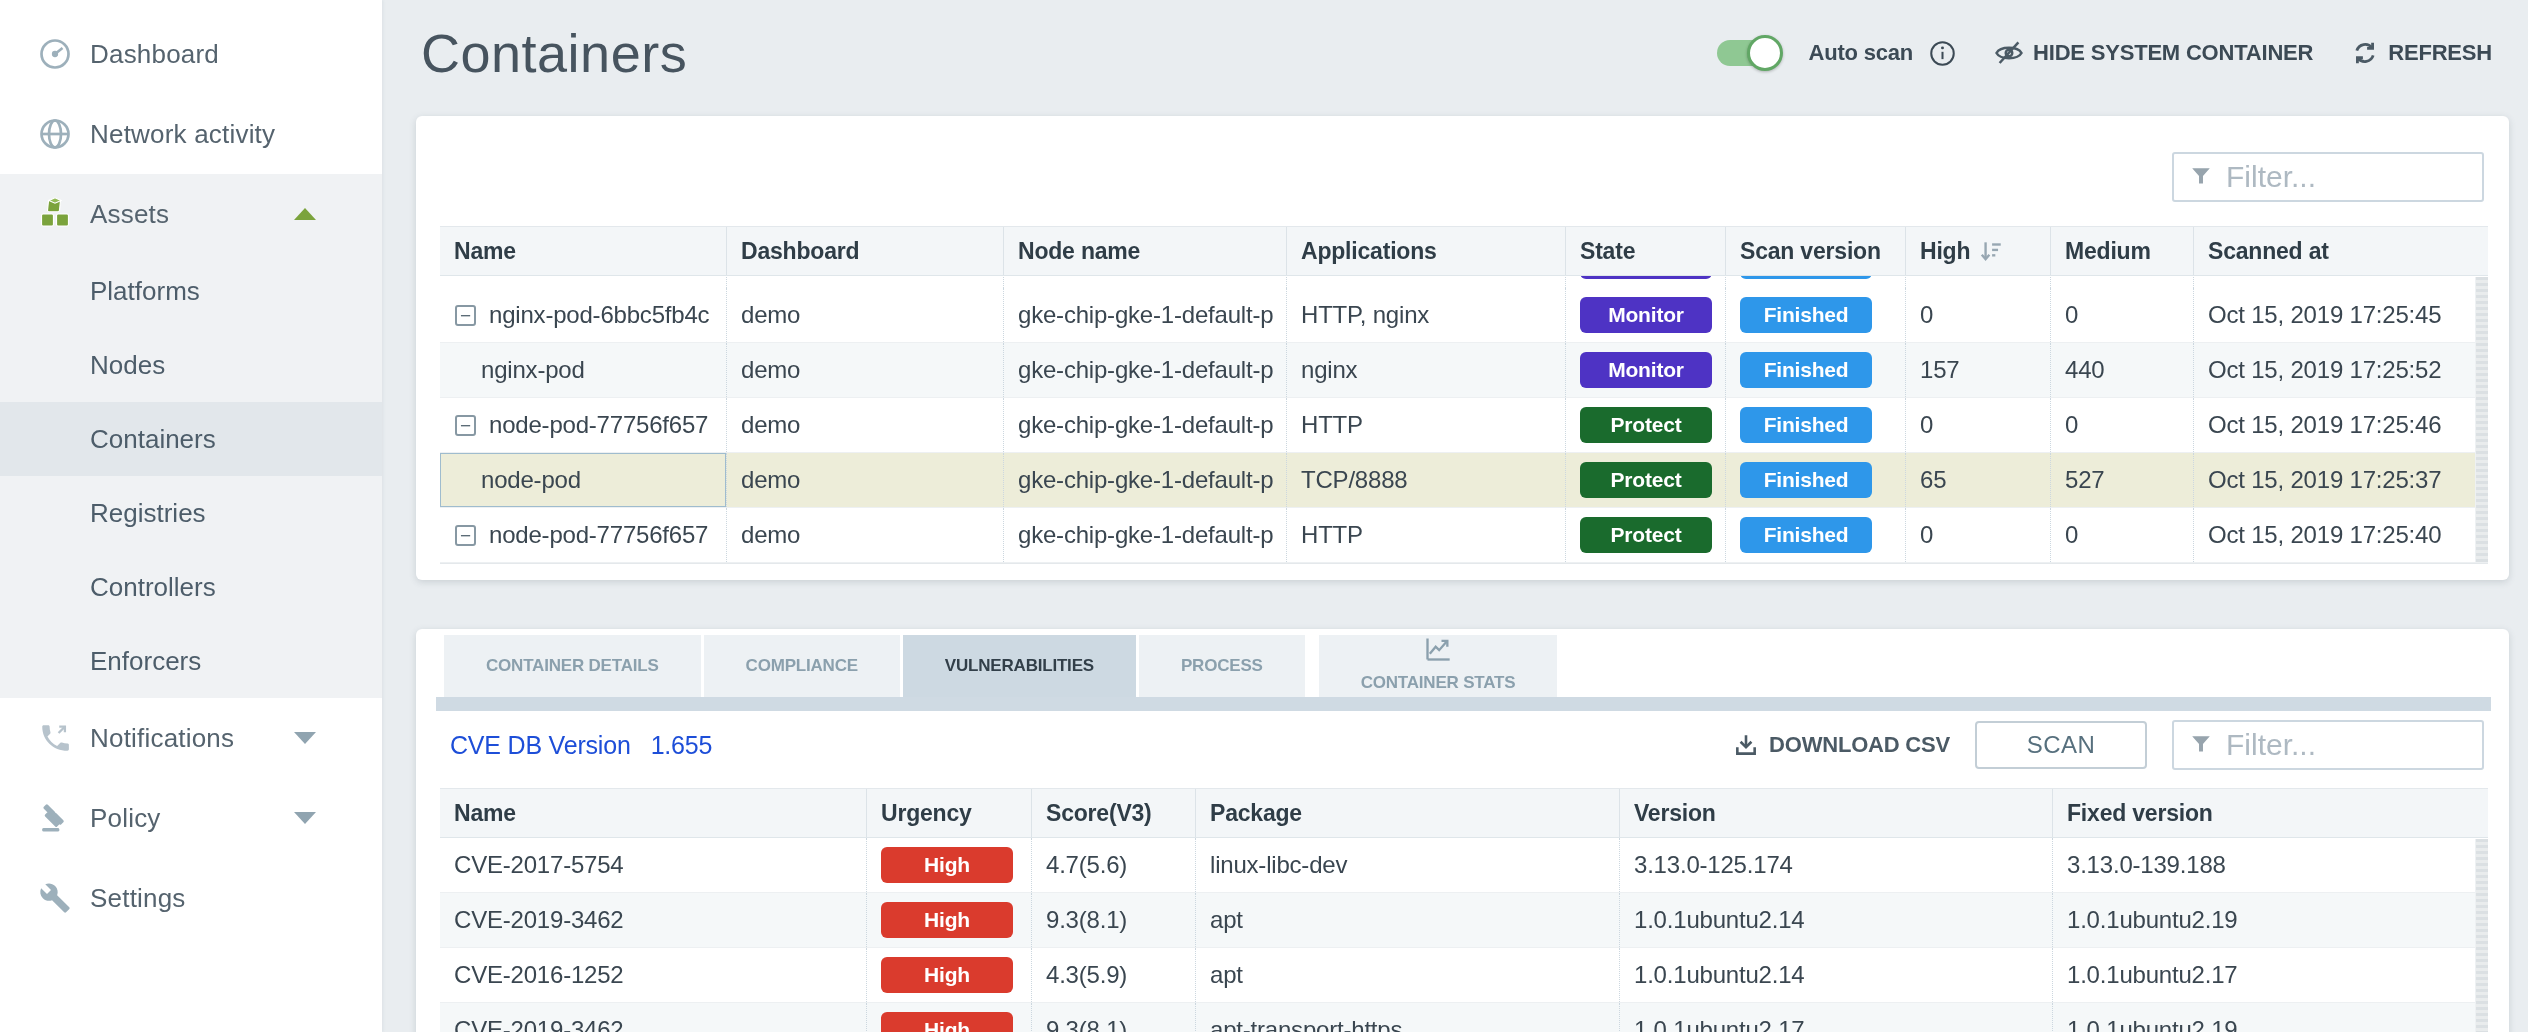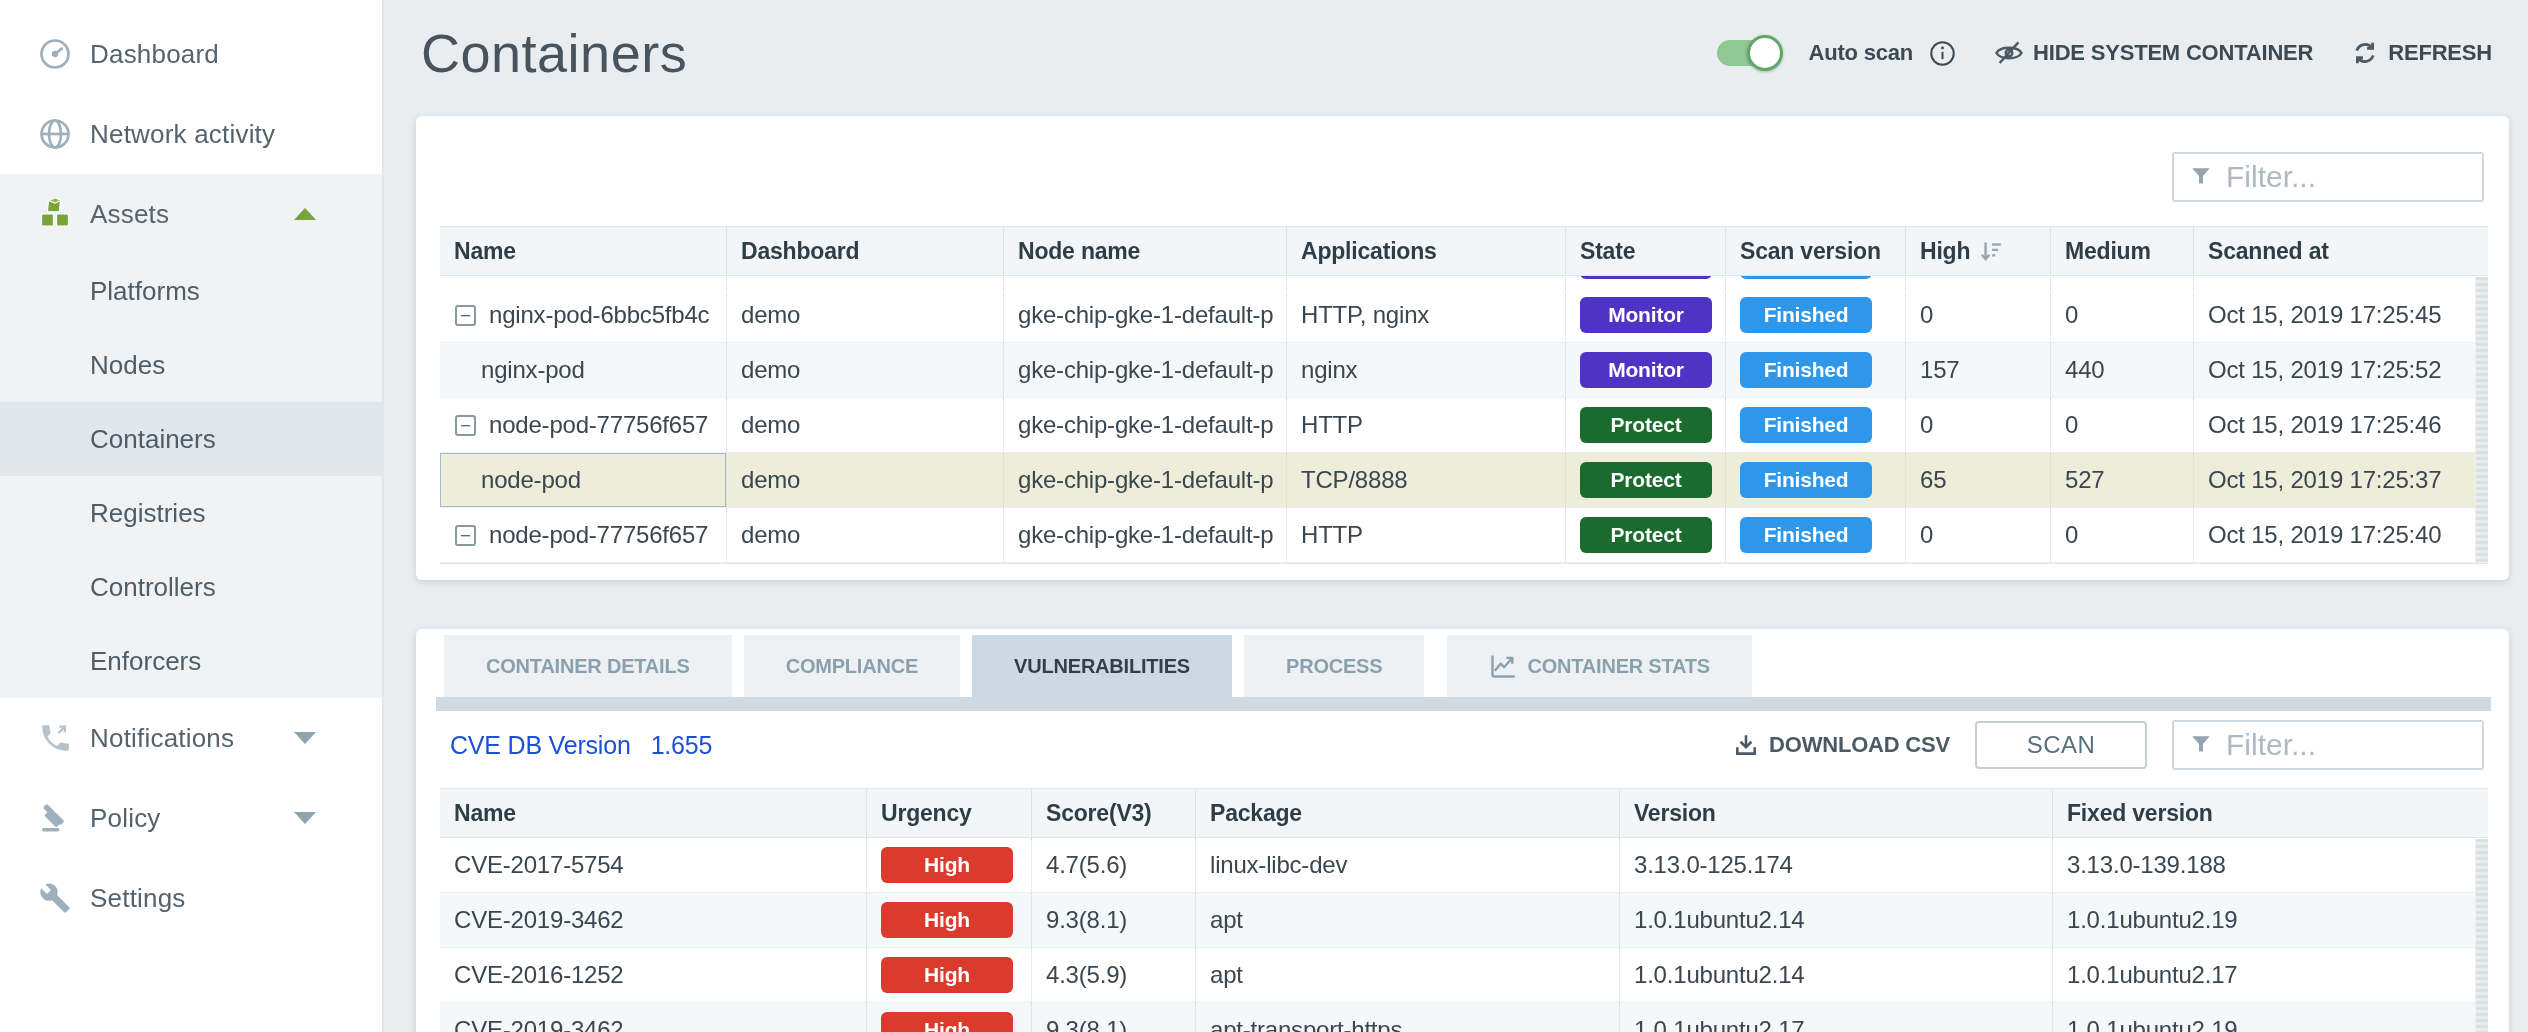--- a/index.html
+++ b/index.html
@@ -59,23 +59,23 @@
   .tr.selected .name-cell { box-shadow:inset 0 0 0 1px #9fbcce; }
   .td.child-name { padding-left:41px; }
   .expand-box { flex:0 0 auto; width:21px; height:21px; border:2px solid #8798a3; border-radius:3px; margin-right:13px; display:flex; align-items:center; justify-content:center; font-size:19px; line-height:17px; color:#5c6c77; background:#fff; }
   .badge { display:block; width:132px; height:36px; border-radius:6px; color:#fff; font-size:21px; font-weight:bold; text-align:center; line-height:36px; letter-spacing:-.2px; }
   .partial-clip { height:12px; overflow:hidden; }
   .partial-clip .tr { margin-top:-43px; border-bottom:none; }
   .vscroll { position:absolute; right:0; top:1px; bottom:1px; width:13px; border-left:1px solid #eef1f3; background:repeating-linear-gradient(180deg,#dbe0e3 0 3px,#e9eced 3px 6px); }
 
   
   .tabs { position:absolute; left:28px; top:6px; display:flex; }
-  .tab { height:62px; display:flex; align-items:center; gap:10px; padding:0 42px; margin-right:12px; background:#edf1f4; font-size:20px; font-weight:bold; color:#8ba0ad; letter-spacing:-.2px; cursor:pointer; white-space:nowrap; }
+  .tab { height:62px; display:flex; align-items:center; gap:10px; padding:0 42px; margin-right:3px; background:#edf1f4; font-size:17px; font-weight:bold; color:#8ba0ad; letter-spacing:-.2px; cursor:pointer; white-space:nowrap; }
   .tab.active { background:#cdd9e2; color:#323f49; }
-  .tab.gap-left { margin-left:11px; }
+  .tab.gap-left { margin-left:11px;flex-direction:column; }
   .hscroll-strip { position:absolute; left:20px; right:18px; top:68px; height:14px; background:#cfdae3; cursor:pointer; }
   .details-toolbar { position:absolute; left:34px; right:25px; top:88px; height:56px; display:flex; align-items:center; }
   .cve-db { font-size:25px; color:#1d4ed8; letter-spacing:-.2px; }
   .cve-db .ver { margin-left:20px; }
   .toolbar-right { margin-left:auto; display:flex; align-items:center; gap:25px; }
   .dl-btn { display:flex; align-items:center; gap:10px; font-size:22px; font-weight:bold; color:#4b5a65; letter-spacing:-.2px; cursor:pointer; }
   .scan-btn { width:172px; height:48px; border:2px solid #c3ced6; border-radius:4px; background:#fff; font-size:24px; color:#57707e; letter-spacing:.5px; display:flex; align-items:center; justify-content:center; cursor:pointer; font-family:"Liberation Sans",sans-serif; }
 </style>
 </head>
 <body>

